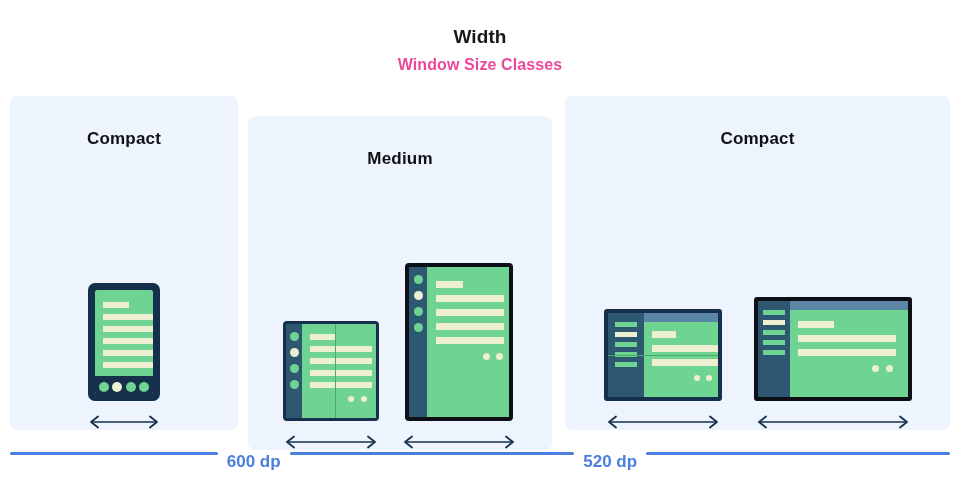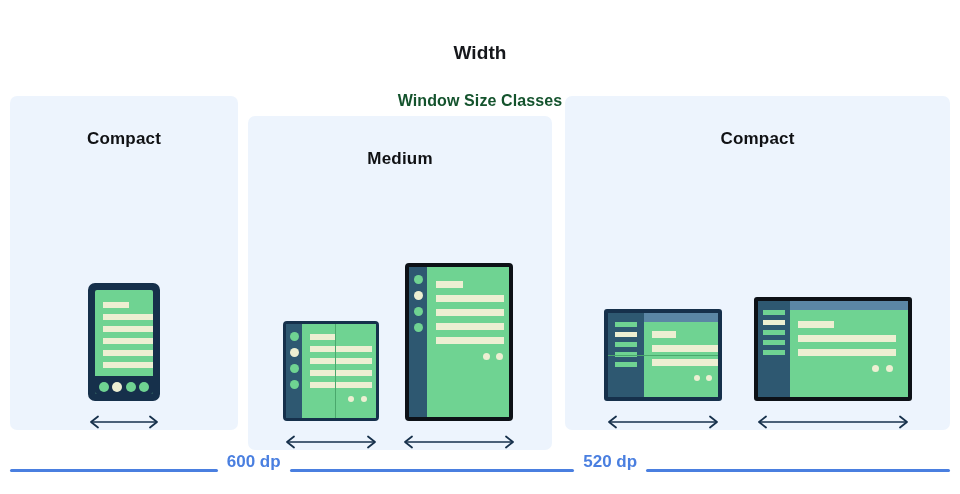--- a/index.html
+++ b/index.html
@@ -5,28 +5,28 @@
   * { box-sizing: border-box; margin: 0; padding: 0; }
   html, body {
     width: 960px; height: 494px;
     background: #ffffff;
     font-family: "Liberation Sans", sans-serif;
     overflow: hidden;
   }
   #root { position: relative; width: 960px; height: 494px; background: #ffffff; }
 
   
-  .header { position: absolute; left: 0; top: 16px; width: 960px; text-align: center; }
+  .header { position: absolute; left: 0; top: 0; width: 960px; text-align: center; }
   .title {
     font-size: 19px; font-weight: 700; color: #16181c;
     letter-spacing: .1px; margin-top: 26px;
   }
   .subtitle {
-    font-size: 16px; font-weight: 700; color: #14532d;
-    letter-spacing: .1px; margin-top: 28px;
+    font-size: 16px; font-weight: 700; color: #ec4899;
+    letter-spacing: .1px; margin-top: 8px;
   }
 
   
   .panels { position: absolute; left: 0; top: 96px; width: 960px; height: 334px; padding-left: 8px; }
   .panel {
     position: absolute; top: 0; height: 334px;
     background: #edf4fd; border-radius: 7px;
   }
   #panel-compact  { left: 10px;  width: 228px; }
   #panel-medium   { left: 248px; width: 304px; margin-top: 20px; }
@@ -118,21 +118,21 @@
 
   
   .arrow { margin-top: 13px; height: 16px; display: block; }
 
   
   .scale {
     position: absolute; left: 0; bottom: 0; width: 960px; height: 64px;
   }
   .scale-inner {
     position: absolute; left: 10px; right: 10px; top: 22px;
-    display: flex; align-items: flex-end; gap: 9px;
+    display: flex; align-items: flex-start; gap: 9px;
   }
   .scale-line { flex: 1 1 auto; height: 3px; background: #4a7fe0; border-radius: 2px; }
   .scale-label { font-size: 17px; font-weight: 700; color: #4a7fe0; white-space: nowrap; }
   #seg-a { flex-grow: 216; }
   #seg-b { flex-grow: 296; }
   #seg-c { flex-grow: 316; }
 </style>
 </head>
 <body>
 

